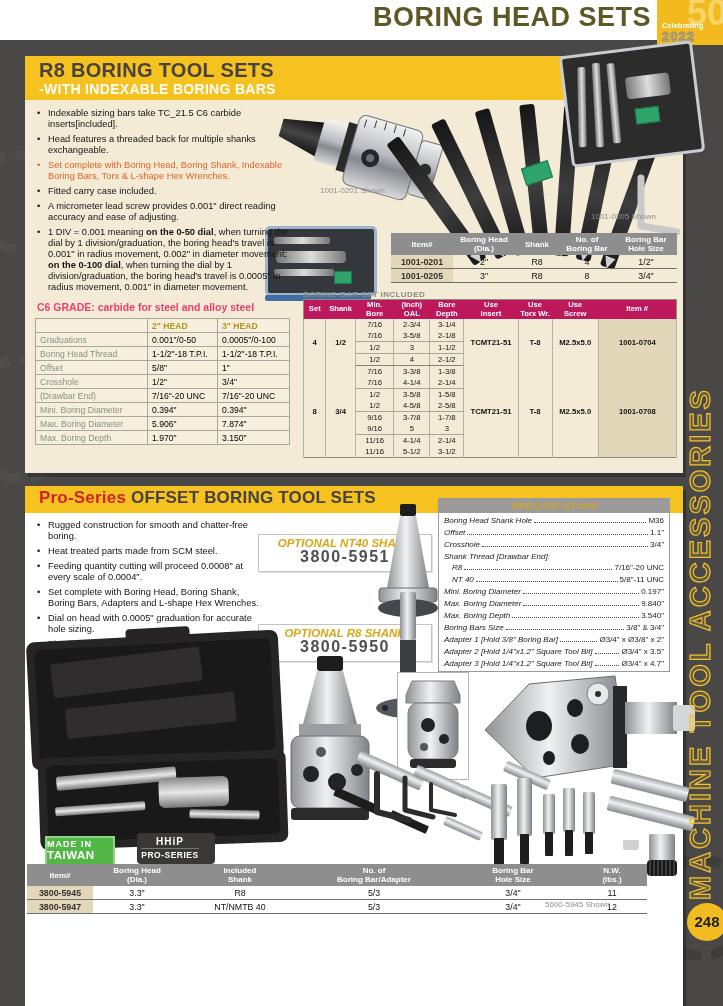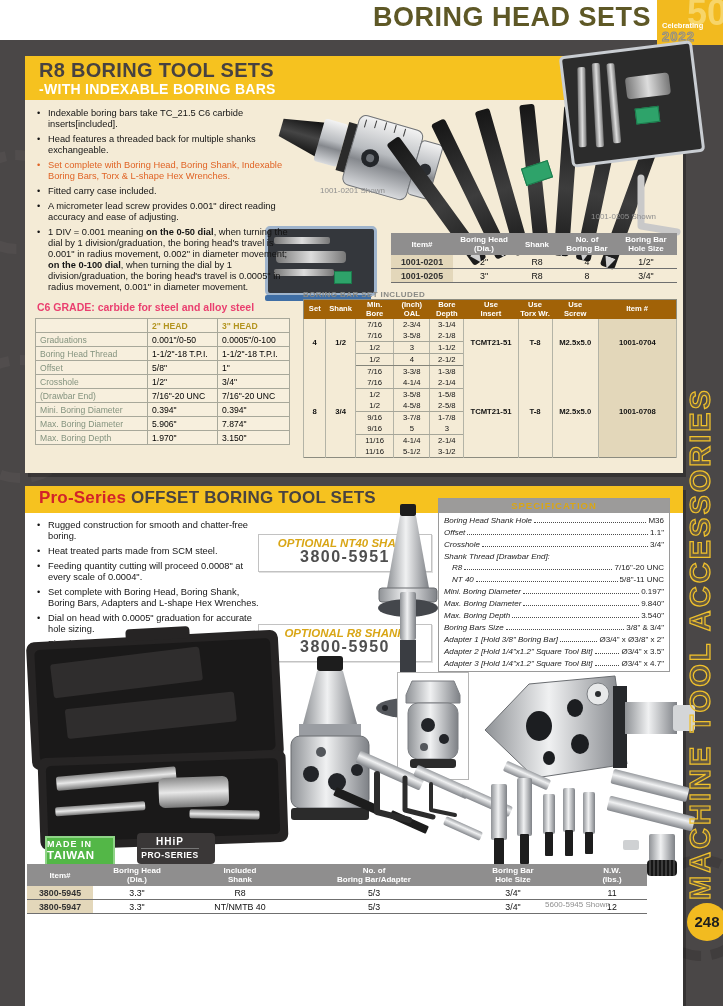--- a/index.html
+++ b/index.html
@@ -44,21 +44,21 @@
   
   .gtab{border-collapse:collapse;table-layout:fixed;position:absolute;}
   .gtab th{background:#8f8e8e;color:#ffffff;font-size:8px;font-weight:bold;line-height:1.15;white-space:pre-line;padding:2px 1px;text-align:center;vertical-align:middle;}
   .gtab td{font-size:8.8px;text-align:center;padding:1.5px 1px;border-bottom:1.4px solid #6f6f6f;color:#111;}
   .gtab td.itm{background:#e3d7ba;font-weight:bold;color:#333;}
   .itable1{left:366px;top:177px;width:286px;}
   .itable2{left:2px;top:378px;width:620px;}
   
   .bs-cap{position:absolute;left:278px;top:234px;font-size:8px;font-weight:bold;color:#8a8a85;letter-spacing:.4px;}
   .bstab{position:absolute;left:278px;top:243px;width:374px;border-collapse:collapse;table-layout:fixed;border:1px solid #8c8c80;}
-  .bstab th{background:#a16207;color:#fff;font-size:7.6px;font-weight:bold;line-height:1.15;white-space:pre-line;padding:1px 0;text-align:center;}
+  .bstab th{background:#be185d;color:#fff;font-size:7.6px;font-weight:bold;line-height:1.15;white-space:pre-line;padding:1px 0;text-align:center;}
   .bstab td{font-size:7.7px;text-align:center;padding:0;height:11px;border-left:1px solid #b3b3a6;border-right:1px solid #b3b3a6;color:#111;}
   .bstab td.bold{font-weight:bold;}
   .bstab td.itm2{background:#e3d7ba;font-weight:bold;}
   .bstab tr.pair td.sub{border-bottom:1px solid #a6a699;}
   .bstab tr.gend td{border-bottom:1.4px solid #84847a;}
   
   .shown{position:absolute;font-size:8px;color:#8f8f8f;}
   
   .spec{position:absolute;left:413px;top:12px;width:230px;height:172px;background:#fff;border:1px solid #9a9a9a;}
   .spec-title{height:14px;background:#9c9b9a;color:#d9a616;font-size:9.5px;font-weight:bold;text-align:center;letter-spacing:1px;line-height:14px;}
@@ -195,21 +195,21 @@
       <div class="stick" style="left:6px;top:40px;width:60px;height:7px;"></div>
       <div class="stick" style="left:8px;top:22px;width:70px;height:12px;border-radius:4px;"></div>
       <div class="greenchip" style="left:66px;top:42px;width:16px;height:11px;"></div>
       <div style="position:absolute;left:-3px;bottom:-8px;width:106px;height:6px;background:#3f6ea5;border-radius:2px;"></div>
     </div>
 
     <div class="shown" style="left:295px;top:130px;">1001-0201 Shown</div>
     <div class="shown" style="left:566px;top:156px;">1001-0205 Shown</div>
 
     <ul class="bullets bullets1">
-      <li><span>Indexable boring bars take TC_21.5 C6 carbide inserts[included].</span></li>
+      <li><span>Indexable sizing bars take TC_21.5 C6 carbide inserts[included].</span></li>
       <li><span>Head features a threaded back for multiple shanks exchangeable.</span></li>
       <li class="orange"><span>Set complete with Boring Head, Boring Shank, Indexable Boring Bars, Torx &amp; L-shape Hex Wrenches.</span></li>
       <li><span>Fitted carry case included.</span></li>
       <li><span>A micrometer lead screw provides 0.001" direct reading accuracy and ease of adjusting.</span></li>
       <li>
         <span>1 DIV = 0.001 meaning </span><b>on the 0-50 dial</b><span>, when turning the dial by 1 division/graduation, the boring head's travel is 0.001" in radius movement, 0.002" in diameter movement; </span><b>on the 0-100 dial</b><span>, when turning the dial by 1 division/graduation, the boring head's travel is 0.0005" in radius movement, 0.001" in diameter movement.</span>
       </li>
     </ul>
 
     <div class="c6-note">C6 GRADE: carbide for steel and alloy steel</div>

